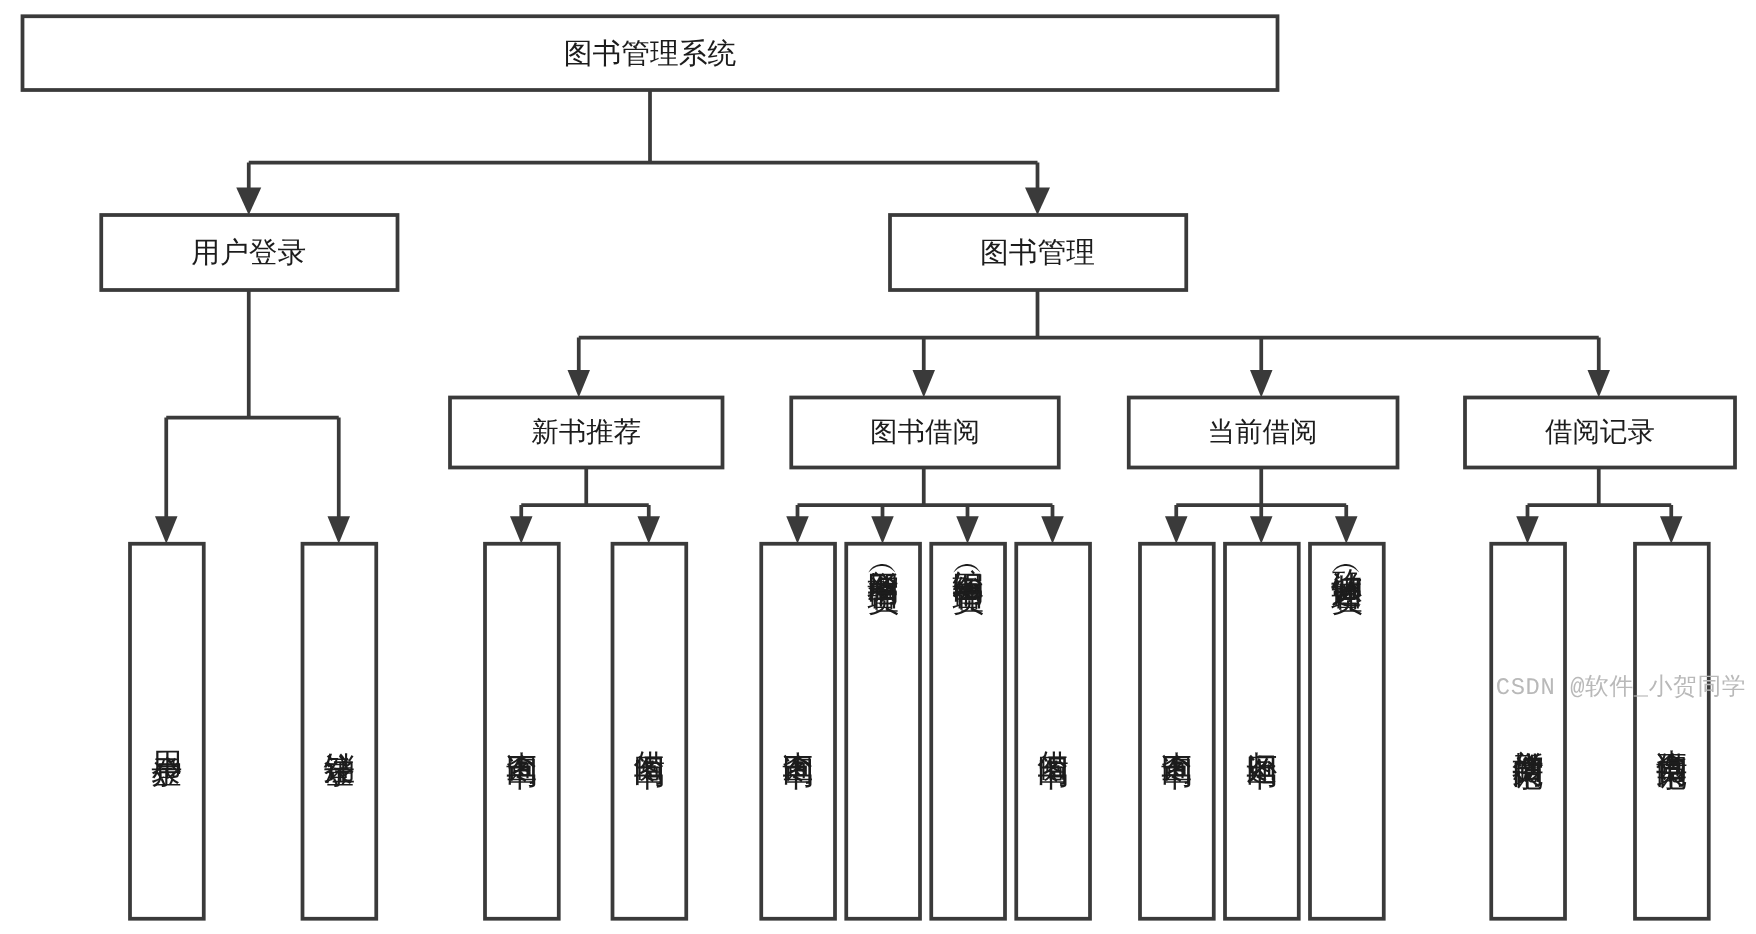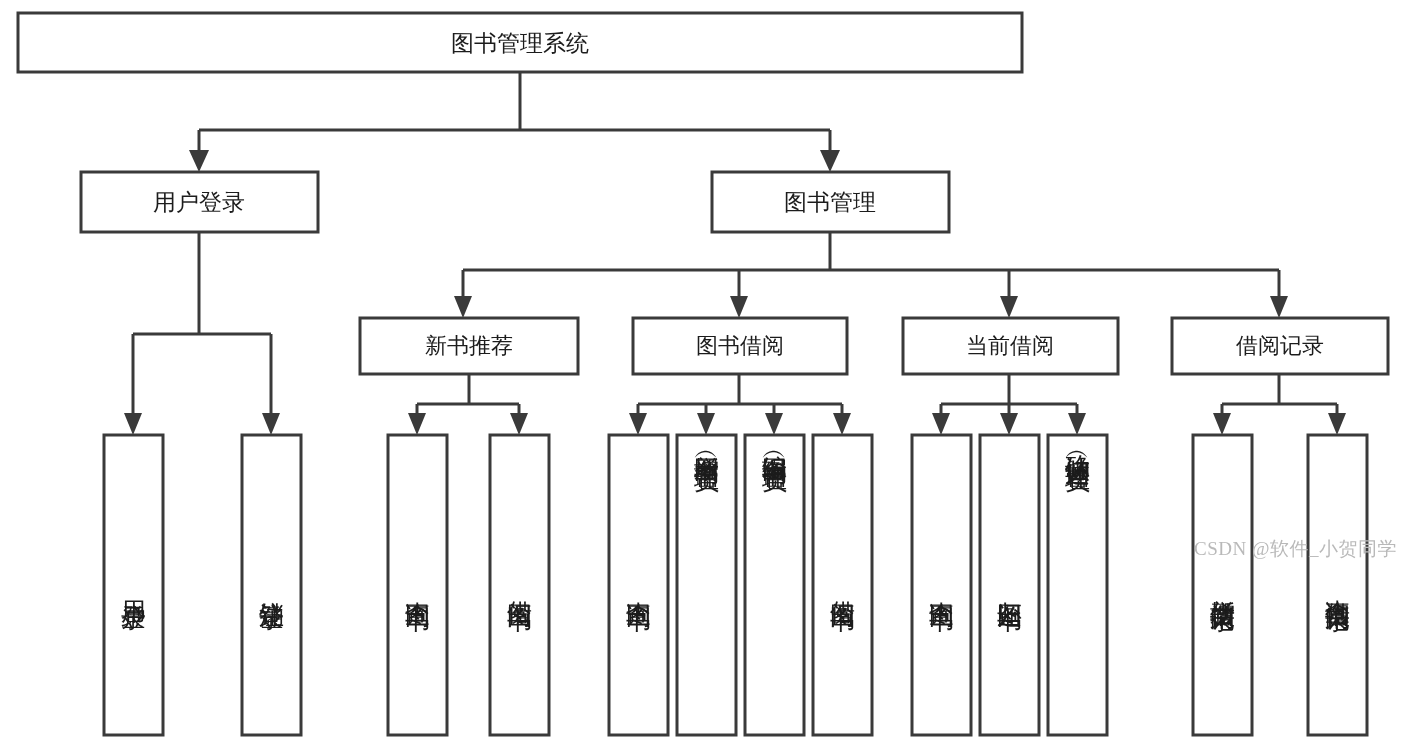--- a/index.html
+++ b/index.html
@@ -66,21 +66,21 @@
     font-size: 25px;
     line-height: 1.08;
     letter-spacing: 2px;
     color: #1c1c1c;
     white-space: nowrap;
   }
   .watermark {
     position: absolute;
     right: 8px;
     bottom: 6px;
-    font-family: Liberation Serif, serif;
+    font-family: Liberation Mono, monospace;
     font-size: 19px;
     color: #b9b9b9;
     letter-spacing: 0.5px;
     white-space: nowrap;
   }
 </style>
 </head>
 <body>
 
 <div id="diagram-root">

